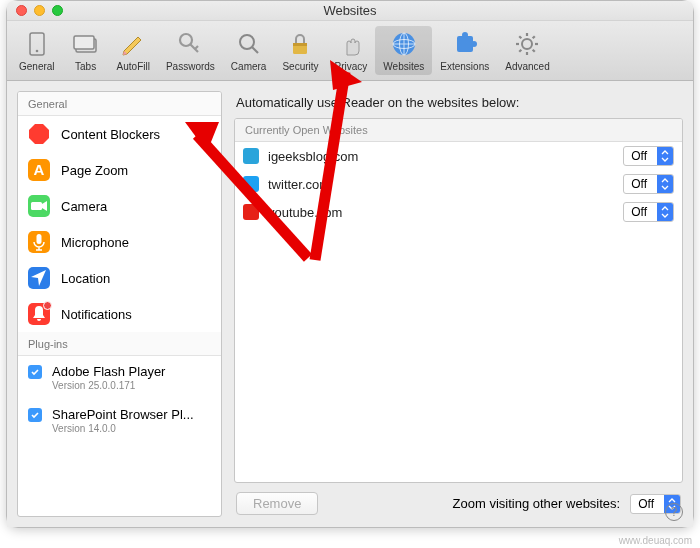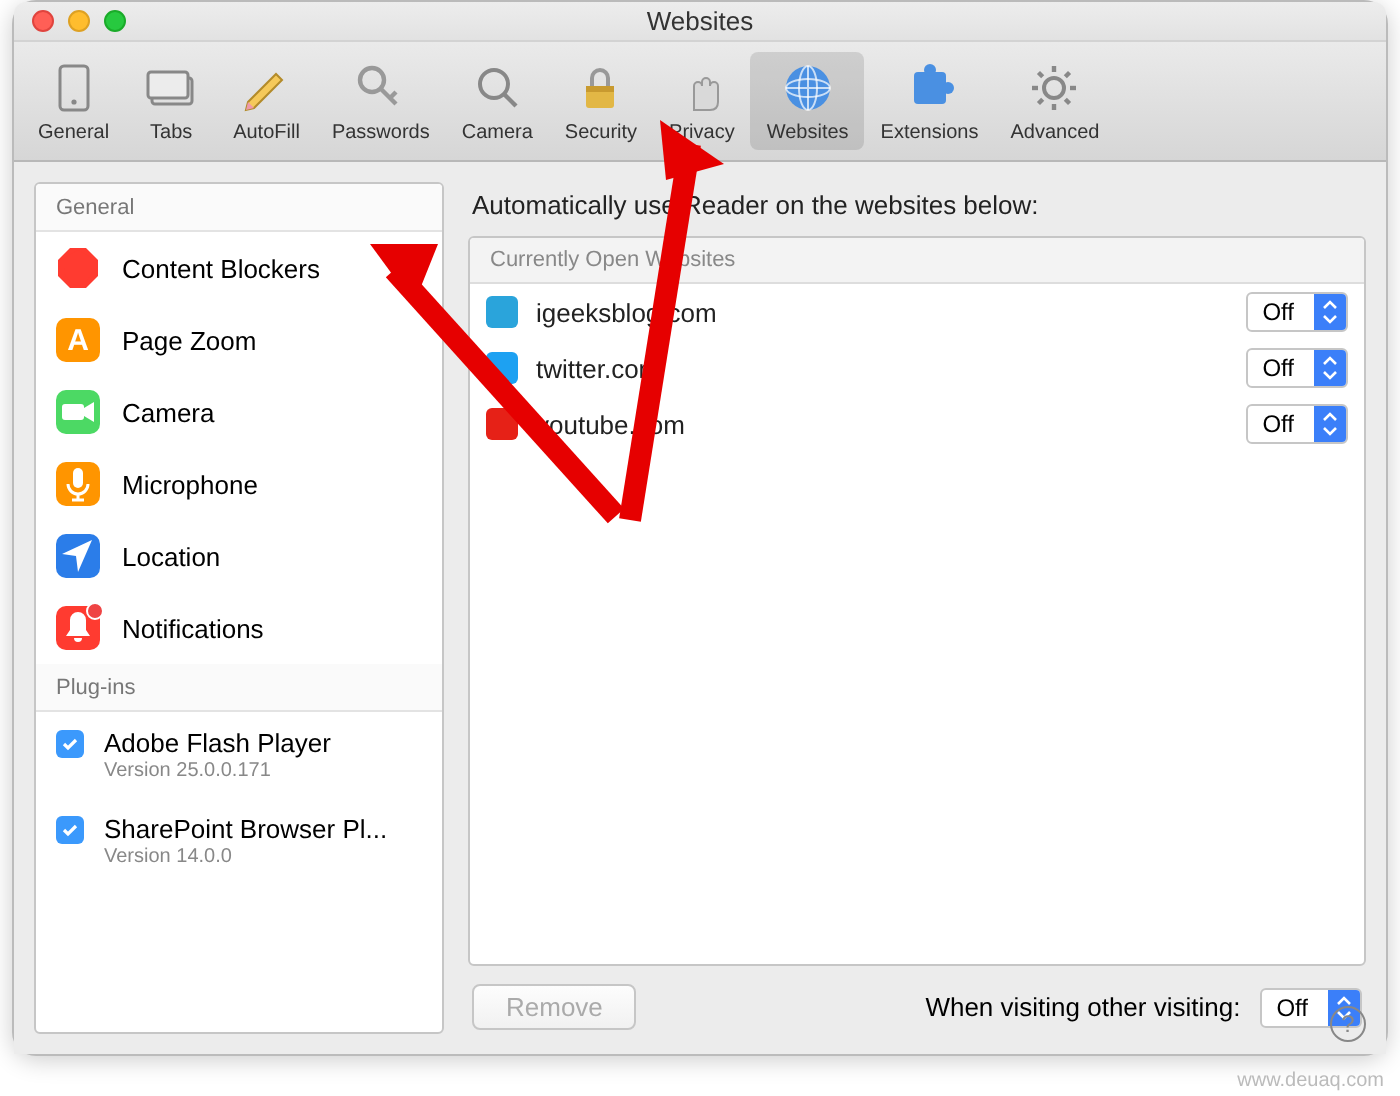--- a/index.html
+++ b/index.html
@@ -301,21 +301,21 @@
                       <path d="M1 2 L4 5 L7 2" stroke="#fff" fill="none" stroke-width="1.3"></path>
                     </svg>
                   </span>
                 </div>
               </div>
             </div>
       </div>
       <div class="ftr">
         <button class="btn">Remove</button>
         <div style="flex:1"></div>
-        <span style="font-size:13px">When visiting other visiting:</span>
+        <span style="font-size:13px">Zoom visiting other websites:</span>
         <div class="sel-box">
           <span>Off</span>
           <span class="arrs">
                 <svg viewBox="0 0 8 6">
                   <path d="M1 4 L4 1 L7 4" stroke="#fff" fill="none" stroke-width="1.3"></path>
                 </svg>
                 <svg viewBox="0 0 8 6">
                   <path d="M1 2 L4 5 L7 2" stroke="#fff" fill="none" stroke-width="1.3"></path>
                 </svg>
               </span>

